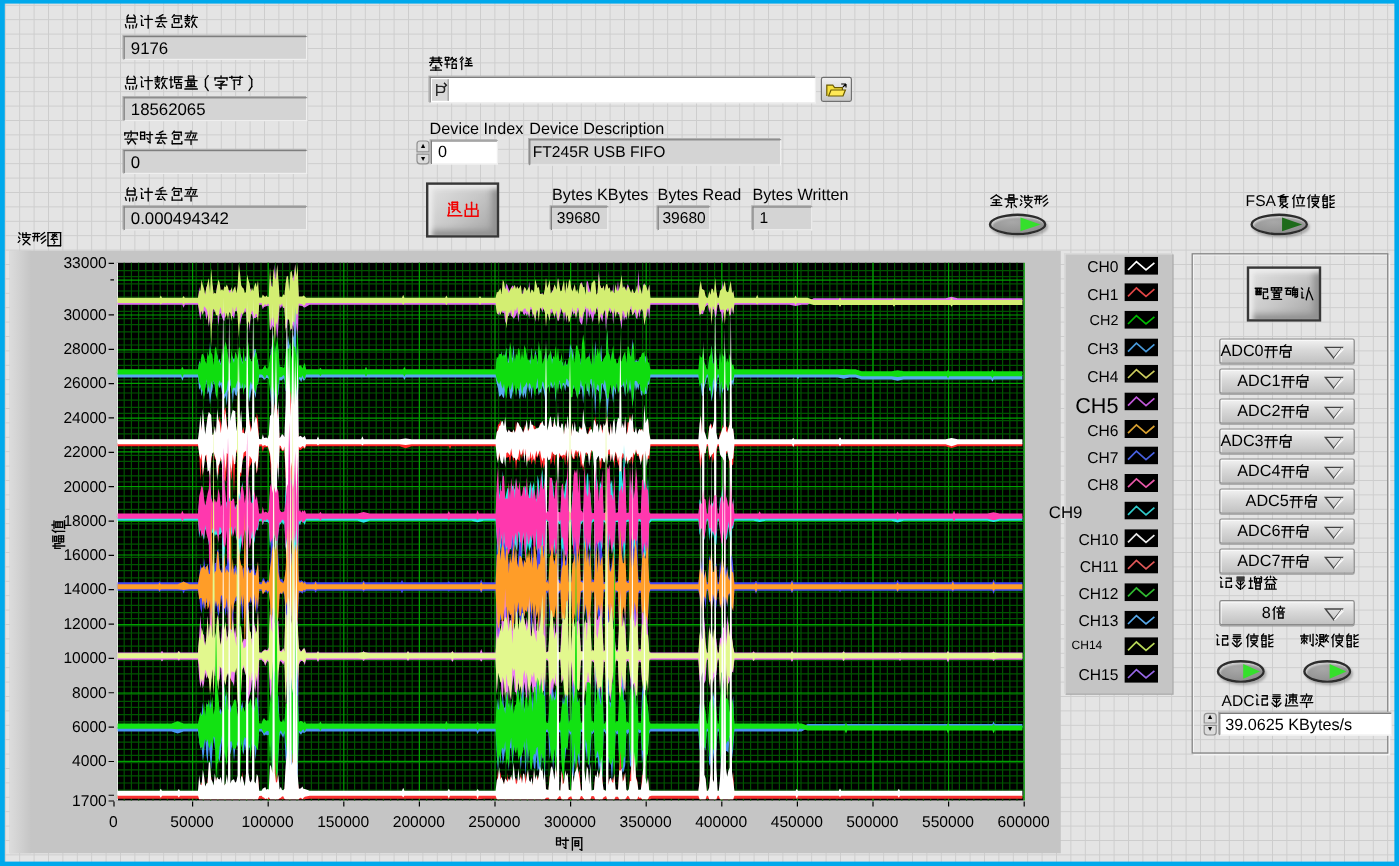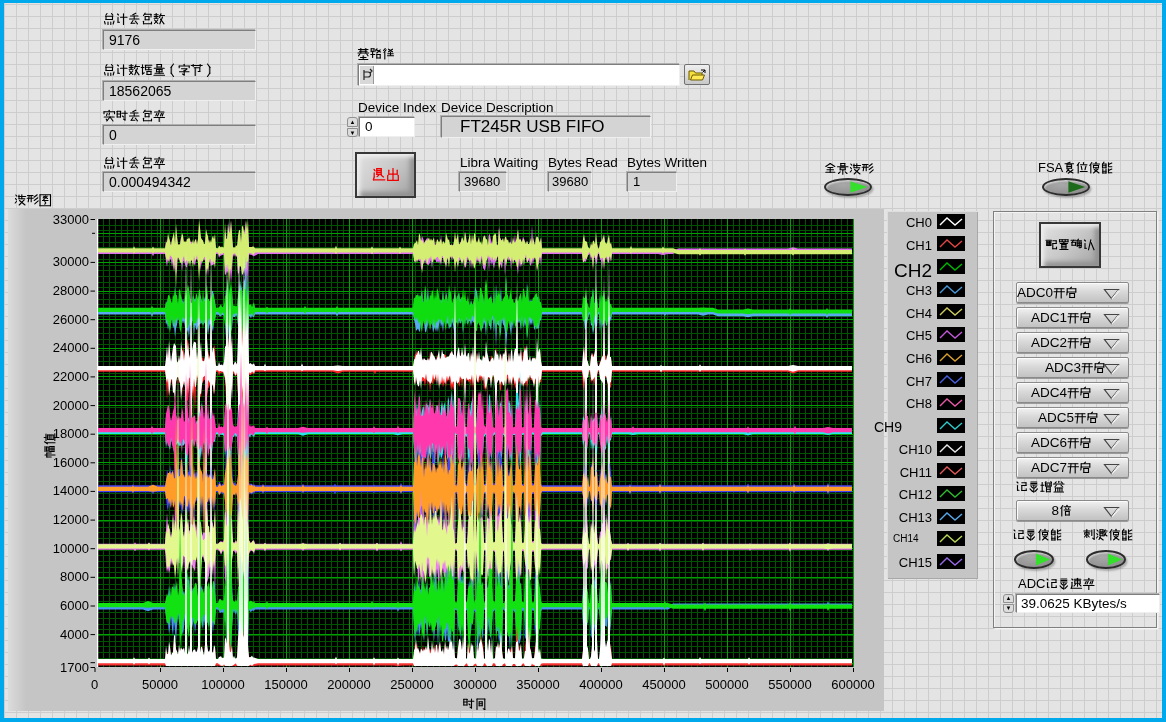--- a/index.html
+++ b/index.html
@@ -266,21 +266,21 @@
       <path d="M13 2 h4 M17 2 v3 M17 2 l-2.5 2.5" stroke="#000" stroke-width="1" fill="none"></path>
     </svg>
   </div>
 <div style="position:absolute;left:358px;top:100px;font-size:13.5px">Device Index</div>
 <div style="position:absolute;left:441px;top:100px;font-size:13.5px">Device Description</div>
 <div style="position:absolute;left:347px;top:117px;width:11px;height:20px">
     <div style="position:absolute;top:0;width:11px;height:9.5px;background:#dcdcdc;border:1px solid #909090;border-radius:3px 3px 0 0;font-size:6px;text-align:center;line-height:8.0px">▲</div>
     <div style="position:absolute;bottom:0;width:11px;height:9.5px;background:#dcdcdc;border:1px solid #909090;border-radius:0 0 3px 3px;font-size:6px;text-align:center;line-height:8.0px">▼</div>
   </div>
 <div style="position:absolute;left:359px;top:117px;width:56px;height:20px;background:#fff;border-top:1.5px solid #7e7e7e;border-left:1.5px solid #7e7e7e;border-right:1.5px solid #efefef;border-bottom:1.5px solid #efefef;box-shadow:-1px -1px 0 #b0b0b0;font-size:13.5px;line-height:18px;padding-left:5px;white-space:nowrap;overflow:hidden">0</div>
-<div style="position:absolute;left:441px;top:116px;width:210px;height:22px;background:#d4d4d4;border-top:1.5px solid #7e7e7e;border-left:1.5px solid #7e7e7e;border-right:1.5px solid #efefef;border-bottom:1.5px solid #efefef;box-shadow:-1px -1px 0 #b0b0b0;font-size:17px;line-height:20px;padding-left:18px;white-space:nowrap;overflow:hidden">FT245R USB FIFO</div>
+<div style="position:absolute;left:441px;top:116px;width:210px;height:22px;background:#d4d4d4;border-top:1.5px solid #7e7e7e;border-left:1.5px solid #7e7e7e;border-right:1.5px solid #efefef;border-bottom:1.5px solid #efefef;box-shadow:-1px -1px 0 #b0b0b0;font-size:13px;line-height:20px;padding-left:2px;white-space:nowrap;overflow:hidden">FT245R USB FIFO</div>
 <div style="position:absolute;left:355px;top:152px;width:61px;height:46px;background:linear-gradient(135deg,#e2e2e2 0%,#c8c8c8 50%,#a2a2a2 100%);border:2px solid #383838;box-shadow:inset 3px 3px 4px #efefef,inset -4px -4px 5px #8f8f8f;display:flex;align-items:center;justify-content:center">
     <svg width="28" height="14" style="overflow:visible">
       <g stroke="#f20000" stroke-width="1.26" stroke-linecap="round" fill="none">
         <line x1="4.8" y1="0.6" x2="9.2" y2="0.6"></line>
         <line x1="4.8" y1="0.6" x2="4.8" y2="6.4"></line>
         <line x1="9.2" y1="0.6" x2="9.2" y2="6.4"></line>
         <line x1="4.8" y1="2.5" x2="9.2" y2="2.5"></line>
         <line x1="4.8" y1="4.5" x2="9.2" y2="4.5"></line>
         <line x1="4.8" y1="6.4" x2="9.2" y2="6.4"></line>
         <line x1="6.7" y1="7.3" x2="5.0" y2="8.7"></line>
@@ -293,21 +293,21 @@
         <line x1="16.8" y1="2.2" x2="16.8" y2="6.2"></line>
         <line x1="25.2" y1="2.2" x2="25.2" y2="6.2"></line>
         <line x1="16.8" y1="6.2" x2="25.2" y2="6.2"></line>
         <line x1="15.7" y1="7.3" x2="15.7" y2="12.3"></line>
         <line x1="26.3" y1="7.3" x2="26.3" y2="12.3"></line>
         <line x1="21.0" y1="6.2" x2="21.0" y2="12.3"></line>
         <line x1="15.7" y1="12.3" x2="26.3" y2="12.3"></line>
       </g>
     </svg>
   </div>
-<div style="position:absolute;left:460px;top:155px;font-size:13.5px">Libra Waiting</div>
+<div style="position:absolute;left:460px;top:155px;font-size:13.5px">Bytes KBytes</div>
 <div style="position:absolute;left:548px;top:155px;font-size:13.5px">Bytes Read</div>
 <div style="position:absolute;left:627px;top:155px;font-size:13.5px">Bytes Written</div>
 <div style="position:absolute;left:459px;top:172px;width:48px;height:20px;background:#d4d4d4;border-top:1.5px solid #7e7e7e;border-left:1.5px solid #7e7e7e;border-right:1.5px solid #efefef;border-bottom:1.5px solid #efefef;box-shadow:-1px -1px 0 #b0b0b0;font-size:13px;line-height:18px;padding-left:4px;white-space:nowrap;overflow:hidden">39680</div>
 <div style="position:absolute;left:548px;top:172px;width:44px;height:20px;background:#d4d4d4;border-top:1.5px solid #7e7e7e;border-left:1.5px solid #7e7e7e;border-right:1.5px solid #efefef;border-bottom:1.5px solid #efefef;box-shadow:-1px -1px 0 #b0b0b0;font-size:13px;line-height:18px;padding-left:3px;white-space:nowrap;overflow:hidden">39680</div>
 <div style="position:absolute;left:627px;top:172px;width:50px;height:20px;background:#d4d4d4;border-top:1.5px solid #7e7e7e;border-left:1.5px solid #7e7e7e;border-right:1.5px solid #efefef;border-bottom:1.5px solid #efefef;box-shadow:-1px -1px 0 #b0b0b0;font-size:13px;line-height:18px;padding-left:5px;white-space:nowrap;overflow:hidden">1</div>
 <div style="position:absolute;left:824px;top:161px;width:50px;height:12.5px"><svg width="50" height="12" style="overflow:visible">
       <g stroke="#000" stroke-width="1.12" stroke-linecap="round" fill="none">
         <line x1="6.2" y1="0.5" x2="1.8" y2="3.5"></line>
         <line x1="6.2" y1="0.5" x2="10.8" y2="3.5"></line>
         <line x1="3.8" y1="4.5" x2="8.8" y2="4.5"></line>
@@ -580,36 +580,36 @@
 <div style="position:absolute;left:893px;top:214.8px;width:39px;text-align:right;font-size:13px">CH0</div>
 <svg width="28" height="15" style="position:absolute;left:937px;top:213.5px">
     <rect width="28" height="15" fill="#000"></rect>
     <polyline points="3,11 10,4 18,11 25,5" fill="none" stroke="#ffffff" stroke-width="1.4"></polyline>
   </svg>
 <div style="position:absolute;left:893px;top:237.5px;width:39px;text-align:right;font-size:13px">CH1</div>
 <svg width="28" height="15" style="position:absolute;left:937px;top:236.2px">
     <rect width="28" height="15" fill="#000"></rect>
     <polyline points="3,11 10,4 18,11 25,5" fill="none" stroke="#e04545" stroke-width="1.4"></polyline>
   </svg>
-<div style="position:absolute;left:893px;top:260.2px;width:39px;text-align:right;font-size:19px">CH2</div>
+<div style="position:absolute;left:893px;top:260.2px;width:39px;text-align:right;font-size:12px">CH2</div>
 <svg width="28" height="15" style="position:absolute;left:937px;top:258.9px">
     <rect width="28" height="15" fill="#000"></rect>
     <polyline points="3,11 10,4 18,11 25,5" fill="none" stroke="#00b800" stroke-width="1.4"></polyline>
   </svg>
 <div style="position:absolute;left:893px;top:282.9px;width:39px;text-align:right;font-size:13px">CH3</div>
 <svg width="28" height="15" style="position:absolute;left:937px;top:281.6px">
     <rect width="28" height="15" fill="#000"></rect>
     <polyline points="3,11 10,4 18,11 25,5" fill="none" stroke="#4898d8" stroke-width="1.4"></polyline>
   </svg>
 <div style="position:absolute;left:893px;top:305.6px;width:39px;text-align:right;font-size:13px">CH4</div>
 <svg width="28" height="15" style="position:absolute;left:937px;top:304.3px">
     <rect width="28" height="15" fill="#000"></rect>
     <polyline points="3,11 10,4 18,11 25,5" fill="none" stroke="#cccc5e" stroke-width="1.4"></polyline>
   </svg>
-<div style="position:absolute;left:893px;top:328.3px;width:39px;text-align:right;font-size:13px">CH5</div>
+<div style="position:absolute;left:893px;top:328.3px;width:39px;text-align:right;font-size:18px">CH5</div>
 <svg width="28" height="15" style="position:absolute;left:937px;top:327.0px">
     <rect width="28" height="15" fill="#000"></rect>
     <polyline points="3,11 10,4 18,11 25,5" fill="none" stroke="#c058d8" stroke-width="1.4"></polyline>
   </svg>
 <div style="position:absolute;left:893px;top:351.0px;width:39px;text-align:right;font-size:13px">CH6</div>
 <svg width="28" height="15" style="position:absolute;left:937px;top:349.7px">
     <rect width="28" height="15" fill="#000"></rect>
     <polyline points="3,11 10,4 18,11 25,5" fill="none" stroke="#d8a030" stroke-width="1.4"></polyline>
   </svg>
 <div style="position:absolute;left:893px;top:373.7px;width:39px;text-align:right;font-size:13px">CH7</div>
@@ -777,21 +777,21 @@
             <line x1="16.8" y1="6.5" x2="16.8" y2="10.5"></line>
             <line x1="21.5" y1="6.5" x2="21.5" y2="10.5"></line>
             <line x1="16.8" y1="10.5" x2="21.5" y2="10.5"></line>
           </g>
         </svg></span></span>
     <svg width="17" height="12" style="position:absolute;right:8px;top:5px">
       <path d="M1.5 1.5 H15.5 L8.5 10.5 Z" fill="none" stroke="#444" stroke-width="1.2"></path>
       <path d="M15.5 2 L9 10.8 L16.5 3" fill="none" stroke="#fafafa" stroke-width="1"></path>
     </svg>
   </div>
-<div style="position:absolute;left:1016px;top:357px;width:113px;height:21px;background:linear-gradient(180deg,#f2f2f2,#d9d9d9 45%,#c2c2c2);border:1px solid #8a8a8a;border-radius:2px;box-shadow:inset 1px 1px 0 #fcfcfc, 0 1px 0 #9a9a9a;display:flex;align-items:center;justify-content:flex-end;padding-right:22px">
+<div style="position:absolute;left:1016px;top:357px;width:113px;height:21px;background:linear-gradient(180deg,#f2f2f2,#d9d9d9 45%,#c2c2c2);border:1px solid #8a8a8a;border-radius:2px;box-shadow:inset 1px 1px 0 #fcfcfc, 0 1px 0 #9a9a9a;display:flex;align-items:center;justify-content:flex-start;padding-right:22px">
     <span style="white-space:nowrap;font-size:13.5px;position:relative;top:0"><span style="vertical-align:middle;position:relative;top:-0.5px">ADC3</span><span style="display:inline-block;vertical-align:middle;width:25.0px;height:12.5px"><svg width="25" height="12" style="overflow:visible">
           <g stroke="#000" stroke-width="1.12" stroke-linecap="round" fill="none">
             <line x1="1.5" y1="1.8" x2="11.0" y2="1.8"></line>
             <line x1="1.0" y1="4.8" x2="11.5" y2="4.8"></line>
             <line x1="4.0" y1="1.8" x2="3.0" y2="11.0"></line>
             <line x1="8.2" y1="1.8" x2="8.2" y2="11.0"></line>
             <line x1="18.5" y1="0.2" x2="17.2" y2="1.5"></line>
             <line x1="14.2" y1="1.8" x2="22.8" y2="1.8"></line>
             <line x1="14.2" y1="1.8" x2="14.2" y2="5.0"></line>
             <line x1="22.8" y1="1.8" x2="22.8" y2="5.0"></line>

